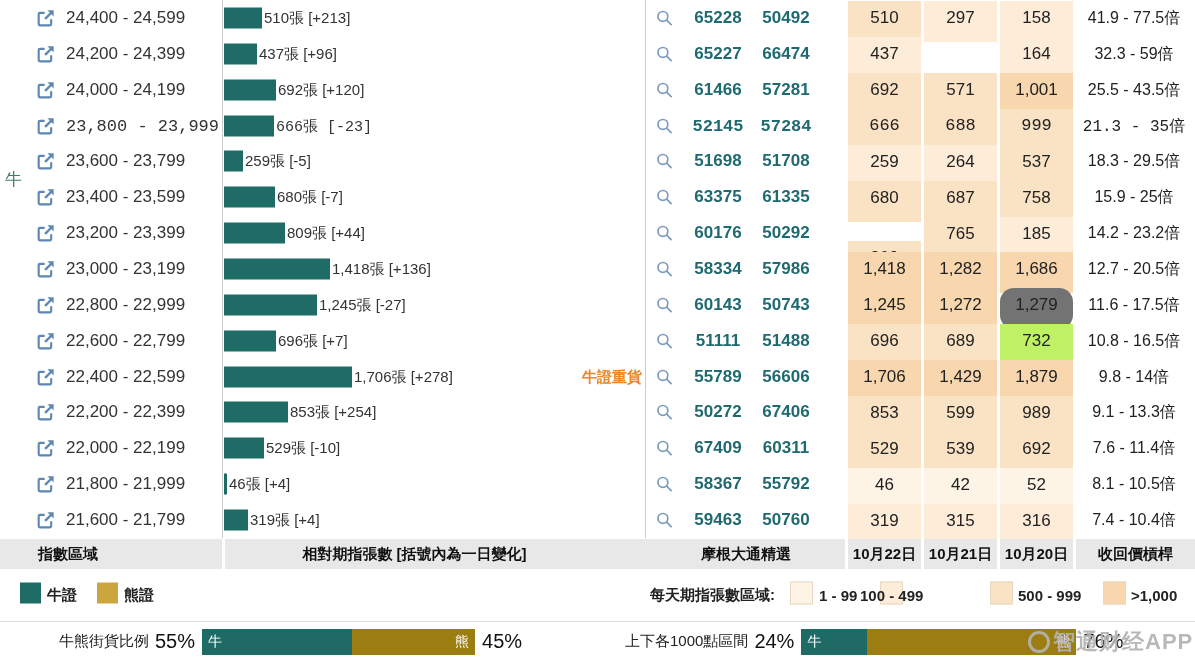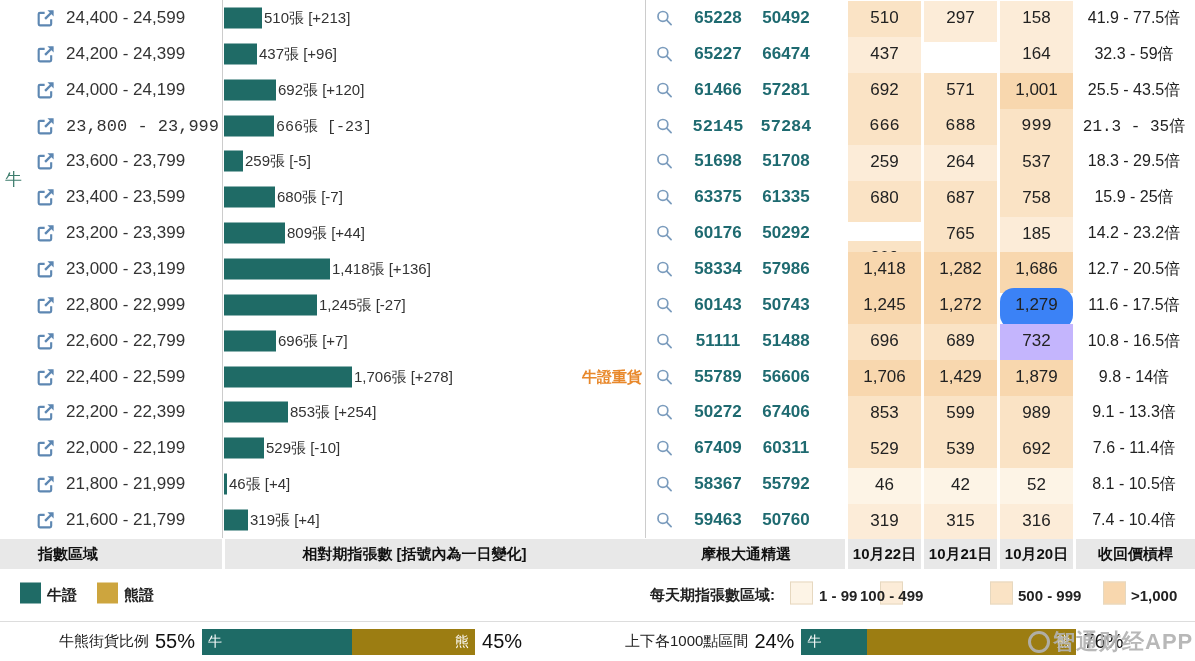--- a/index.html
+++ b/index.html
@@ -298,21 +298,21 @@
     <span class="searchicon">
       <svg viewBox="0 0 18 18" width="17" height="17">
         <circle cx="7.3" cy="7.3" r="5.2" fill="none" stroke="#7b9cbd" stroke-width="1.8"></circle>
         <line x1="11.3" y1="11.3" x2="16" y2="16" stroke="#7b9cbd" stroke-width="1.8" stroke-linecap="round"></line>
       </svg>
     </span>
     <span class="code code1">60143</span>
     <span class="code code2">50743</span>
     <span class="cell c1" style="background: rgb(248, 215, 174);">1,245</span>
     <span class="cell c2" style="background: rgb(248, 215, 174);">1,272</span>
-    <span class="cell c3" style="background: #3b82f6; border-radius: 14px;">1,279</span>
+    <span class="cell c3" style="background: #737373; border-radius: 14px;">1,279</span>
     <span class="lev">11.6 - 17.5倍</span>
   </div>
       <div class="row" style="top: 322.8px;">
     <span class="linkicon">
       <svg viewBox="0 0 16 16" width="18" height="18">
         <path d="M12.6 9.2v4.2c0 .6-.5 1.1-1.1 1.1H2.6c-.6 0-1.1-.5-1.1-1.1V4.5c0-.6.5-1.1 1.1-1.1h4.2" fill="none" stroke="#5d87b2" stroke-width="1.9"></path>
         <path d="M9.3 1.2h5.5v5.5z" fill="#5d87b2"></path>
         <path d="M13.8 2.2L7.2 8.8" stroke="#5d87b2" stroke-width="2.1"></path>
       </svg>
     </span>
@@ -325,21 +325,21 @@
     <span class="searchicon">
       <svg viewBox="0 0 18 18" width="17" height="17">
         <circle cx="7.3" cy="7.3" r="5.2" fill="none" stroke="#7b9cbd" stroke-width="1.8"></circle>
         <line x1="11.3" y1="11.3" x2="16" y2="16" stroke="#7b9cbd" stroke-width="1.8" stroke-linecap="round"></line>
       </svg>
     </span>
     <span class="code code1">51111</span>
     <span class="code code2">51488</span>
     <span class="cell c1" style="background: rgb(250, 227, 197);">696</span>
     <span class="cell c2" style="background: rgb(250, 227, 197);">689</span>
-    <span class="cell c3" style="background: #c4b5fd; text-align: center;">732</span>
+    <span class="cell c3" style="background: #bef264; text-align: center;">732</span>
     <span class="lev">10.8 - 16.5倍</span>
   </div>
       <div class="row" style="top: 358.667px;">
     <span class="linkicon">
       <svg viewBox="0 0 16 16" width="18" height="18">
         <path d="M12.6 9.2v4.2c0 .6-.5 1.1-1.1 1.1H2.6c-.6 0-1.1-.5-1.1-1.1V4.5c0-.6.5-1.1 1.1-1.1h4.2" fill="none" stroke="#5d87b2" stroke-width="1.9"></path>
         <path d="M9.3 1.2h5.5v5.5z" fill="#5d87b2"></path>
         <path d="M13.8 2.2L7.2 8.8" stroke="#5d87b2" stroke-width="2.1"></path>
       </svg>
     </span>

